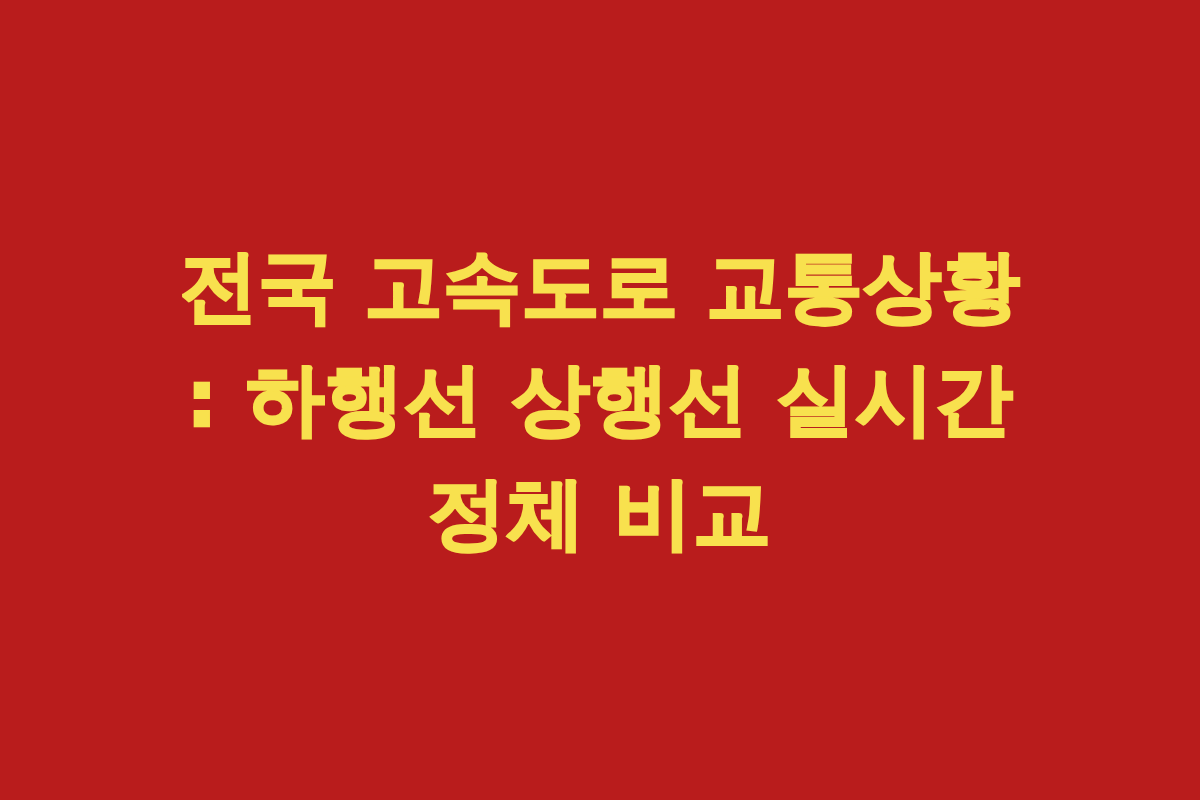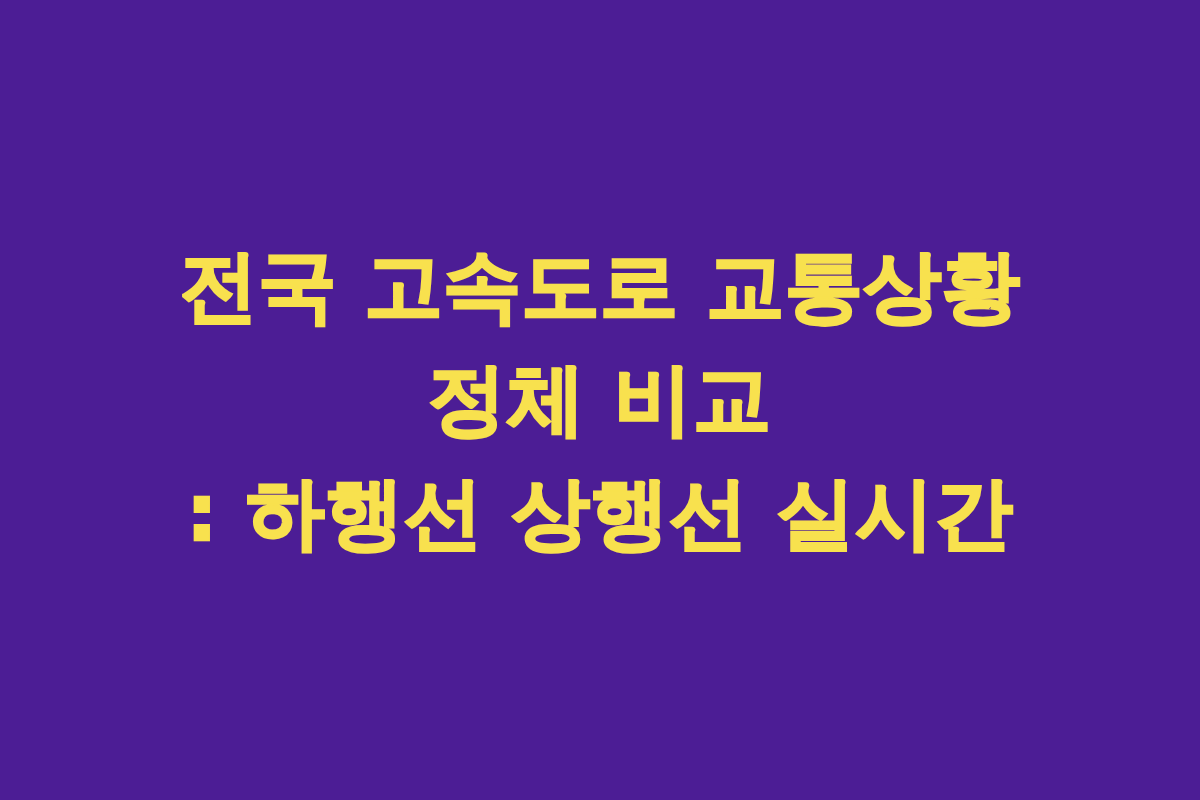--- a/index.html
+++ b/index.html
@@ -54,19 +54,19 @@
     letter-spacing: 1px;
   }
 
   .title-line.line-3 {
     letter-spacing: 1px;
   }
 </style>
 </head>
 <body style="background: rgb(15, 107, 96);">
 
-<div class="card" style="background: #4c1d95;">
+<div class="card" style="background: #b91c1c;">
   <div class="title-block">
     <span class="title-line line-1" style="color: rgb(248, 225, 78); -webkit-text-stroke: 2.5px rgb(248, 225, 78);">전국 고속도로 교통상황</span>
+    <span class="title-line line-2" style="color: rgb(248, 225, 78); -webkit-text-stroke: 2.5px rgb(248, 225, 78);">: 하행선 상행선 실시간</span>
     <span class="title-line line-3" style="color: rgb(248, 225, 78); -webkit-text-stroke: 2.5px rgb(248, 225, 78);">정체 비교</span>
-    <span class="title-line line-2" style="color: rgb(248, 225, 78); -webkit-text-stroke: 2.5px rgb(248, 225, 78);">: 하행선 상행선 실시간</span>
   </div>
 </div>
 
 </body></html>

